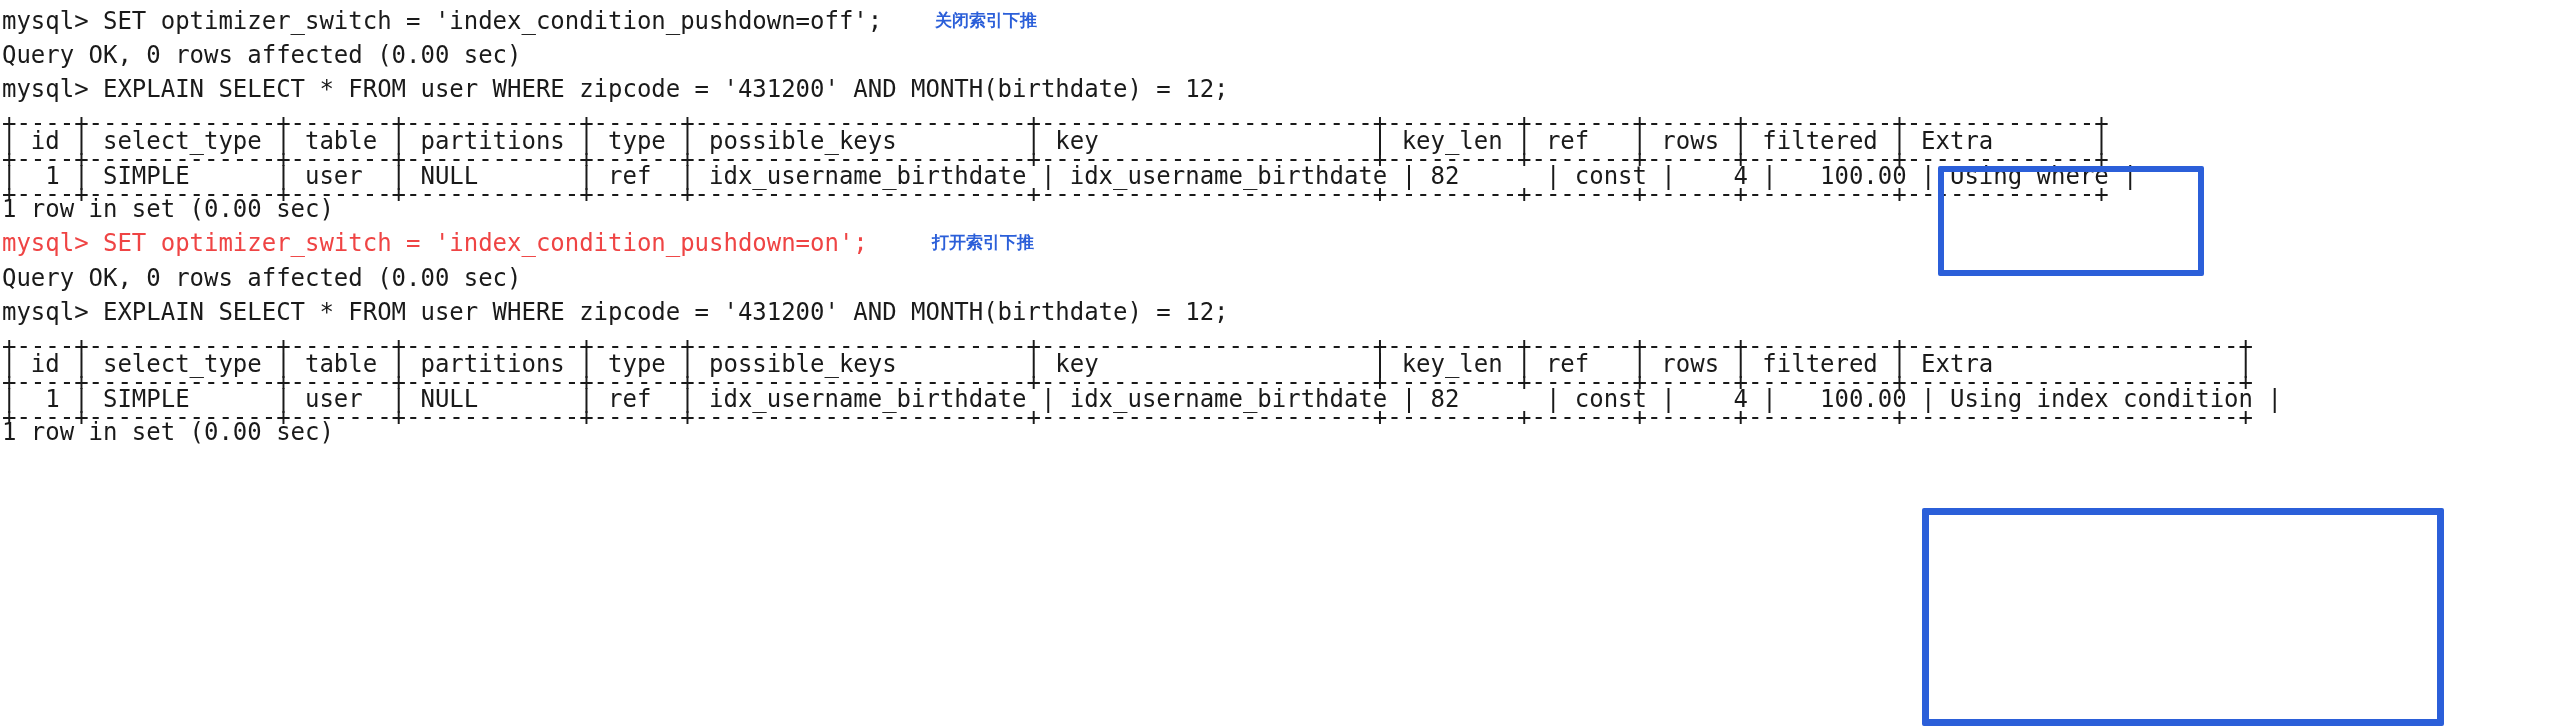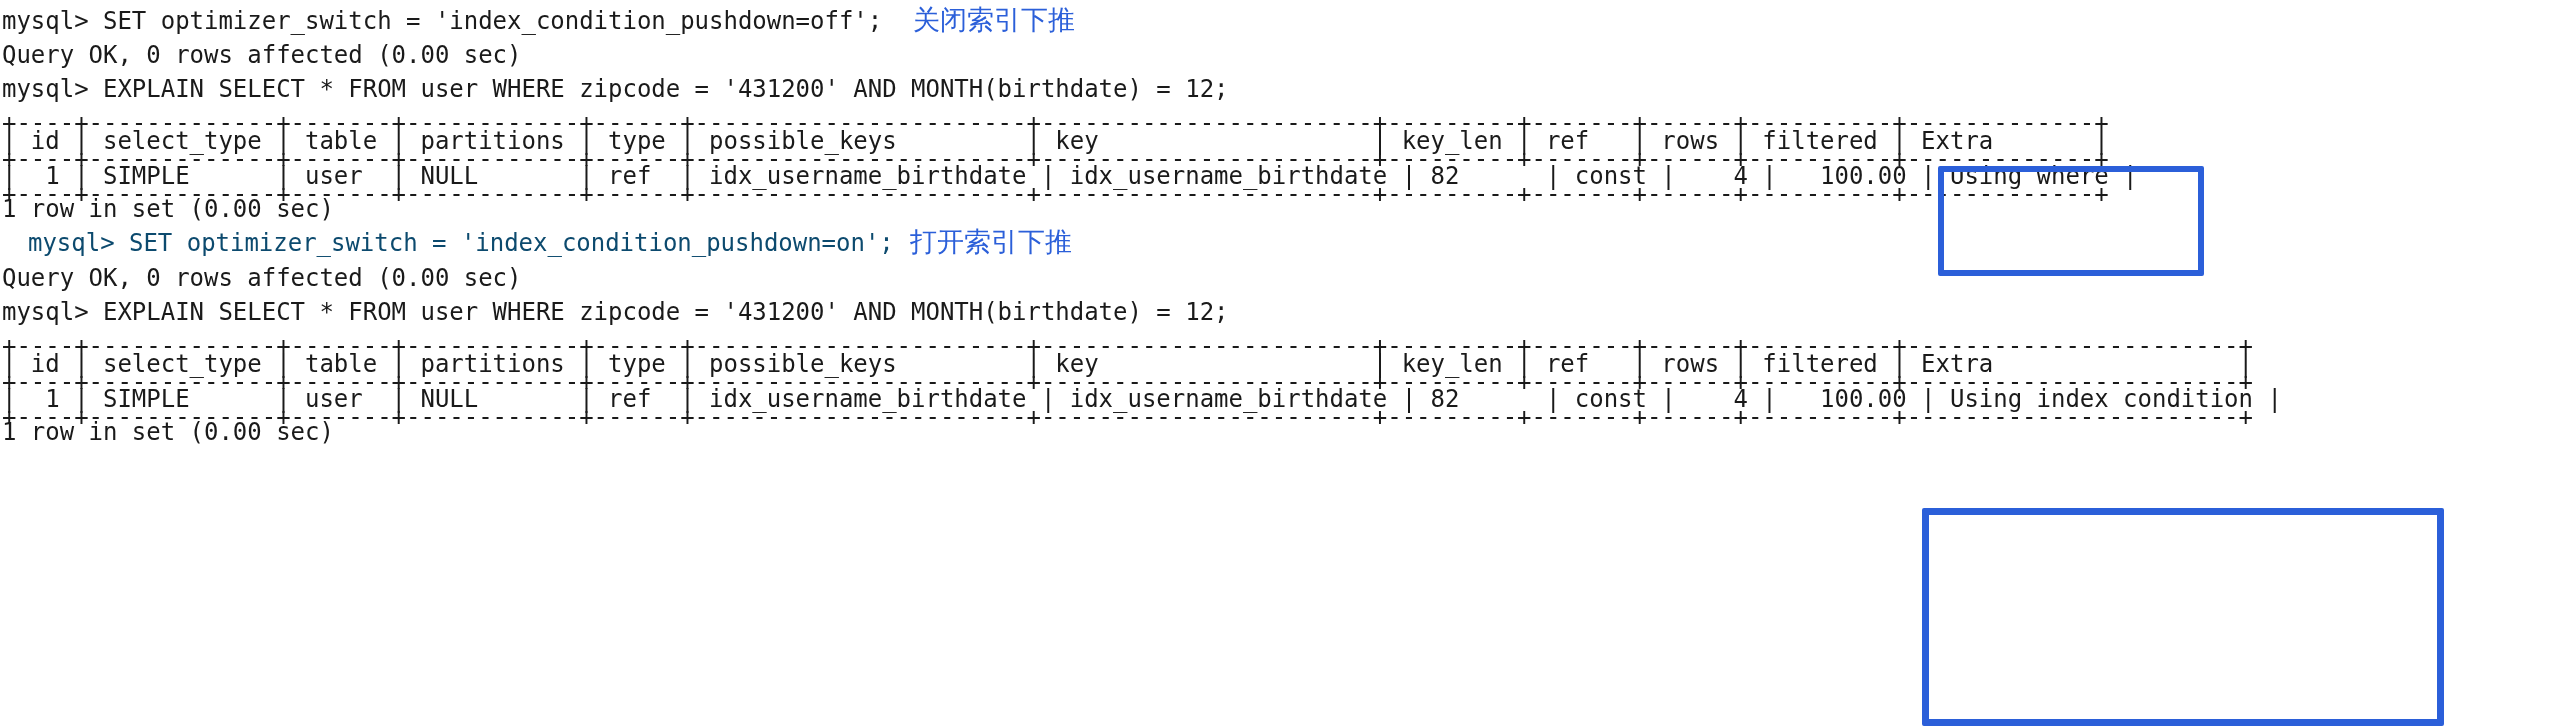--- a/index.html
+++ b/index.html
@@ -34,23 +34,24 @@
     color: #1a1a1a;
     font-weight: 500;
   }
 
   .blank-line { color: transparent; }
 
   .annotation {
     position: absolute;
     white-space: pre;
     font-family: "DejaVu Sans", "Liberation Sans", sans-serif;
-    font-size: 27px;
+    font-size: 17px;
     line-height: 28px;
-    font-weight: 400;
+    font-weight: 700;
+    margin-left: 22px;
   }
 
   .highlight-box {
     position: absolute;
     box-sizing: border-box;
     border-style: solid;
     border-radius: 2px;
     background: transparent;
     pointer-events: none;
   }
@@ -65,21 +66,21 @@
     <div class="term-line blank-line" style="top: 68px; color: rgb(26, 26, 26); font-size: 24px;"></div>
     <div class="term-line" style="top: 76px; color: rgb(26, 26, 26); font-size: 24px;">mysql&gt; EXPLAIN SELECT * FROM user WHERE zipcode = '431200' AND MONTH(birthdate) = 12;</div>
     <div class="term-line blank-line" style="top: 102px; color: rgb(26, 26, 26); font-size: 24px;"></div>
     <div class="term-line" style="top: 110px; color: rgb(26, 26, 26); font-size: 24px;">+----+-------------+-------+------------+------+-----------------------+-----------------------+---------+-------+------+----------+-------------+</div>
     <div class="term-line" style="top: 128px; color: rgb(26, 26, 26); font-size: 24px;">| id | select_type | table | partitions | type | possible_keys         | key                   | key_len | ref   | rows | filtered | Extra       |</div>
     <div class="term-line" style="top: 146px; color: rgb(26, 26, 26); font-size: 24px;">+----+-------------+-------+------------+------+-----------------------+-----------------------+---------+-------+------+----------+-------------+</div>
     <div class="term-line" style="top: 163px; color: rgb(26, 26, 26); font-size: 24px;">|  1 | SIMPLE      | user  | NULL       | ref  | idx_username_birthdate | idx_username_birthdate | 82      | const |    4 |   100.00 | Using where |</div>
     <div class="term-line" style="top: 181px; color: rgb(26, 26, 26); font-size: 24px;">+----+-------------+-------+------------+------+-----------------------+-----------------------+---------+-------+------+----------+-------------+</div>
     <div class="term-line" style="top: 196px; color: rgb(26, 26, 26); font-size: 24px;">1 row in set (0.00 sec)</div>
     <div class="term-line blank-line" style="top: 222px; color: rgb(26, 26, 26); font-size: 24px;"></div>
-    <div class="term-line" style="top: 230px; color: #0c4a6e; font-size: 24px; margin-left: 26px;">mysql&gt; SET optimizer_switch = 'index_condition_pushdown=on';</div>
+    <div class="term-line" style="top: 230px; color: #ef4444; font-size: 24px;">mysql&gt; SET optimizer_switch = 'index_condition_pushdown=on';</div>
     <div class="term-line blank-line" style="top: 256px; color: rgb(26, 26, 26); font-size: 24px;"></div>
     <div class="term-line" style="top: 265px; color: rgb(26, 26, 26); font-size: 24px;">Query OK, 0 rows affected (0.00 sec)</div>
     <div class="term-line blank-line" style="top: 291px; color: rgb(26, 26, 26); font-size: 24px;"></div>
     <div class="term-line" style="top: 299px; color: rgb(26, 26, 26); font-size: 24px;">mysql&gt; EXPLAIN SELECT * FROM user WHERE zipcode = '431200' AND MONTH(birthdate) = 12;</div>
     <div class="term-line blank-line" style="top: 325px; color: rgb(26, 26, 26); font-size: 24px;"></div>
     <div class="term-line" style="top: 333px; color: rgb(26, 26, 26); font-size: 24px;">+----+-------------+-------+------------+------+-----------------------+-----------------------+---------+-------+------+----------+-----------------------+</div>
     <div class="term-line" style="top: 351px; color: rgb(26, 26, 26); font-size: 24px;">| id | select_type | table | partitions | type | possible_keys         | key                   | key_len | ref   | rows | filtered | Extra                 |</div>
     <div class="term-line" style="top: 369px; color: rgb(26, 26, 26); font-size: 24px;">+----+-------------+-------+------------+------+-----------------------+-----------------------+---------+-------+------+----------+-----------------------+</div>
     <div class="term-line" style="top: 386px; color: rgb(26, 26, 26); font-size: 24px;">|  1 | SIMPLE      | user  | NULL       | ref  | idx_username_birthdate | idx_username_birthdate | 82      | const |    4 |   100.00 | Using index condition |</div>
     <div class="term-line" style="top: 404px; color: rgb(26, 26, 26); font-size: 24px;">+----+-------------+-------+------------+------+-----------------------+-----------------------+---------+-------+------+----------+-----------------------+</div>

